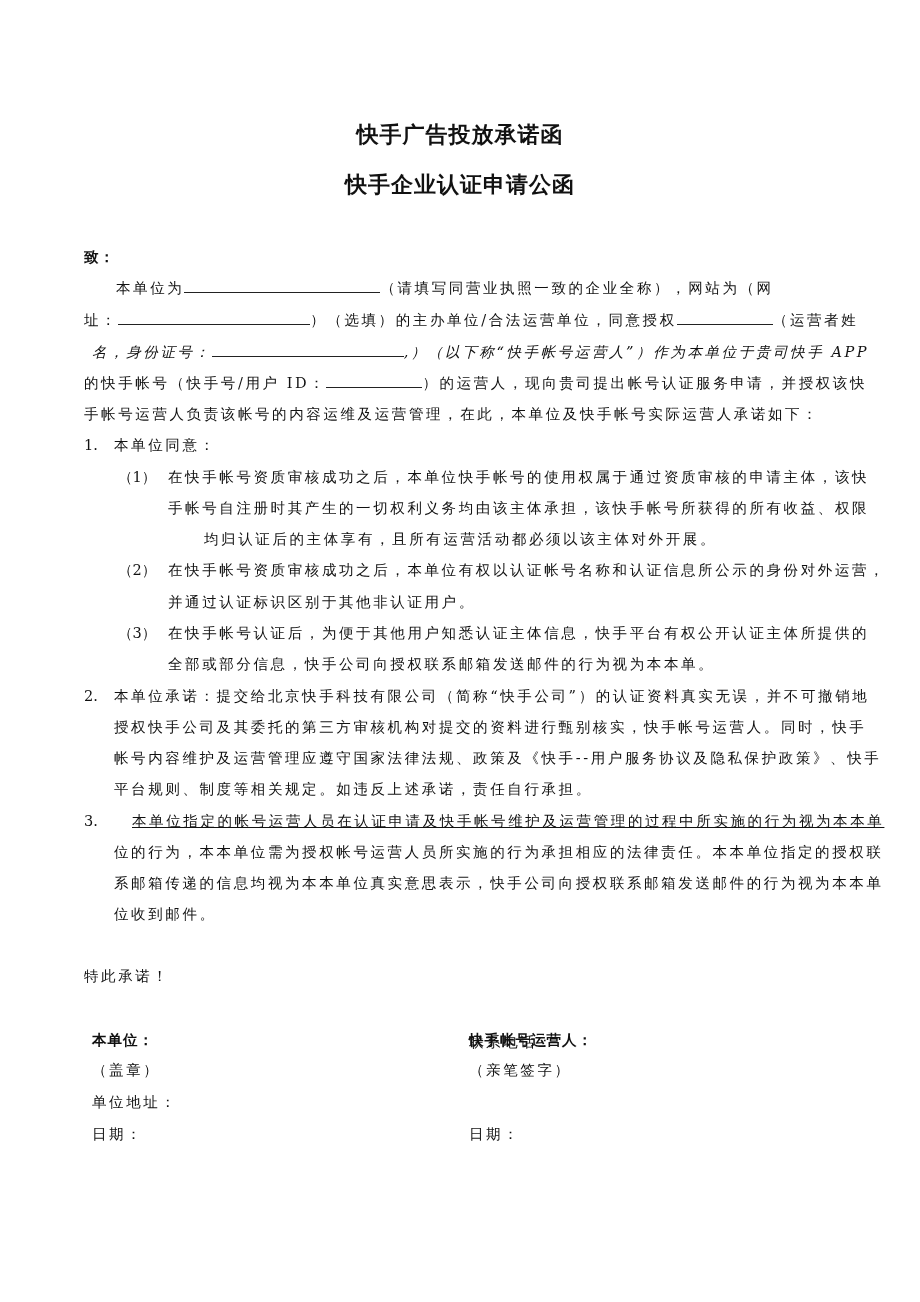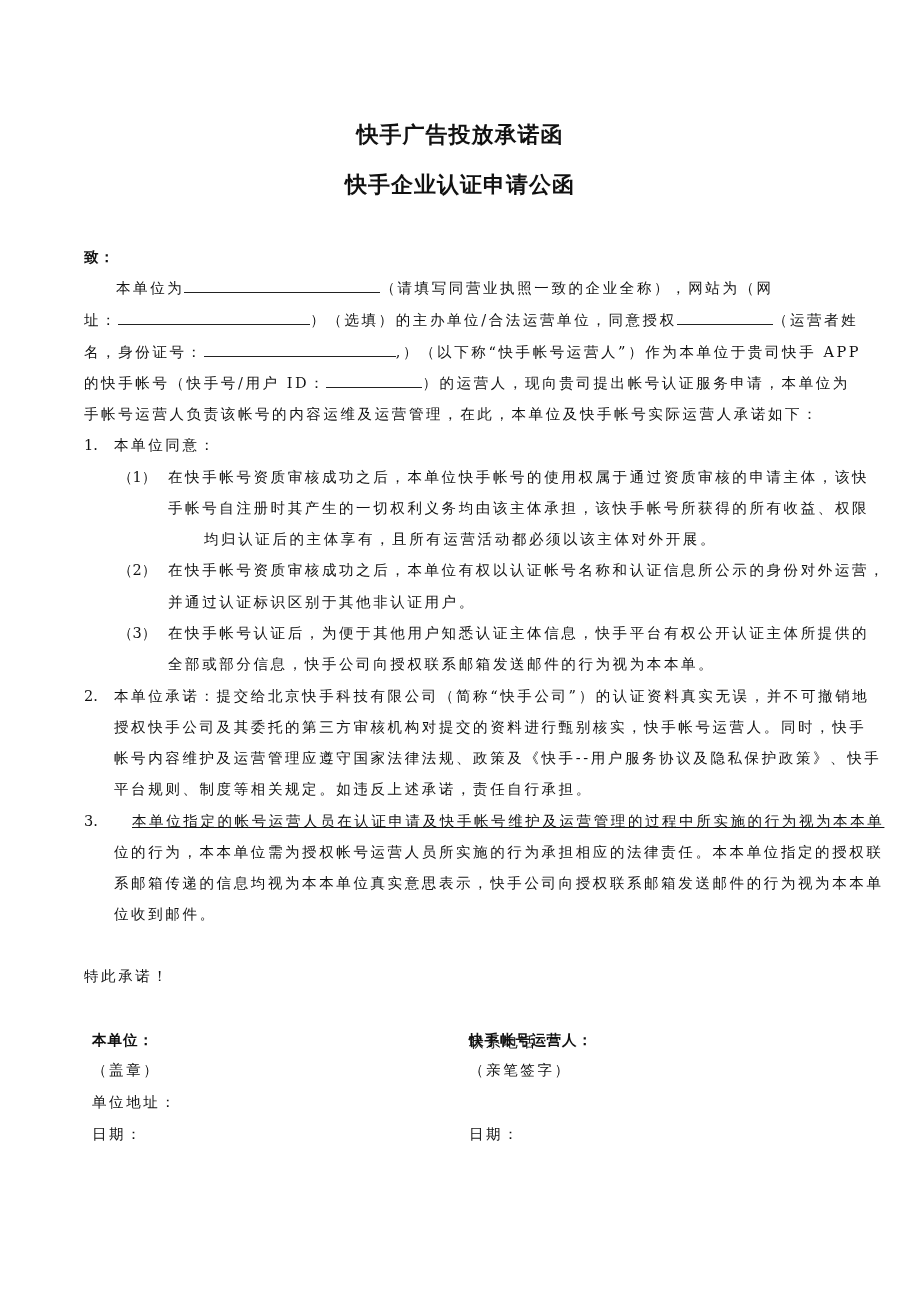--- a/index.html
+++ b/index.html
@@ -32,25 +32,25 @@
   <div id="title2" class="title">快手企业认证申请公函</div>
 
   <div class="line bold" style="left:84px; top:247px;">致：</div>
 
   <div class="line" style="left:116px; top:278px;">
     <span>本单位为</span><span class="blank" style="width:196px;"></span><span>（请填写同营业执照一致的企业全称），网站为（网</span>
   </div>
   <div class="line" style="left:84px; top:310px;">
     <span>址：</span><span class="blank" style="width:192px;"></span><span>）（选填）的主办单位/合法运营单位，同意授权</span><span class="blank" style="width:96px;"></span><span>（运营者姓</span>
   </div>
-  <div class="line" style="left:84px; top:342px;">
+  <div class="line" style="left:92px; top:342px;font-style:italic;">
     <span>名，身份证号：</span><span class="blank" style="width:192px;"></span><span>,）（以下称“快手帐号运营人”）作为本单位于贵司快手 APP</span>
   </div>
   <div class="line" style="left:84px; top:373px;">
-    <span>的快手帐号（快手号/用户 ID：</span><span class="blank" style="width:96px;"></span><span>）的运营人，现向贵司提出帐号认证服务申请，本单位为</span>
+    <span>的快手帐号（快手号/用户 ID：</span><span class="blank" style="width:96px;"></span><span>）的运营人，现向贵司提出帐号认证服务申请，并授权该快</span>
   </div>
   <div class="line" style="left:84px; top:404px;">手帐号运营人负责该帐号的内容运维及运营管理，在此，本单位及快手帐号实际运营人承诺如下：</div>
 
   <div class="num" style="left:84px; top:435px;">1.</div>
   <div class="line" style="left:114px; top:435px;">本单位同意：</div>
 
   <div class="sub" style="left:118px; top:467px;">（1）</div>
   <div class="line" style="left:168px; top:467px;">在快手帐号资质审核成功之后，本单位快手帐号的使用权属于通过资质审核的申请主体，该快</div>
   <div class="line" style="left:168px; top:498px;">手帐号自注册时其产生的一切权利义务均由该主体承担，该快手帐号所获得的所有收益、权限</div>
   <div class="line" style="left:168px; top:529px;margin-left:36px;">均归认证后的主体享有，且所有运营活动都必须以该主体对外开展。</div>

